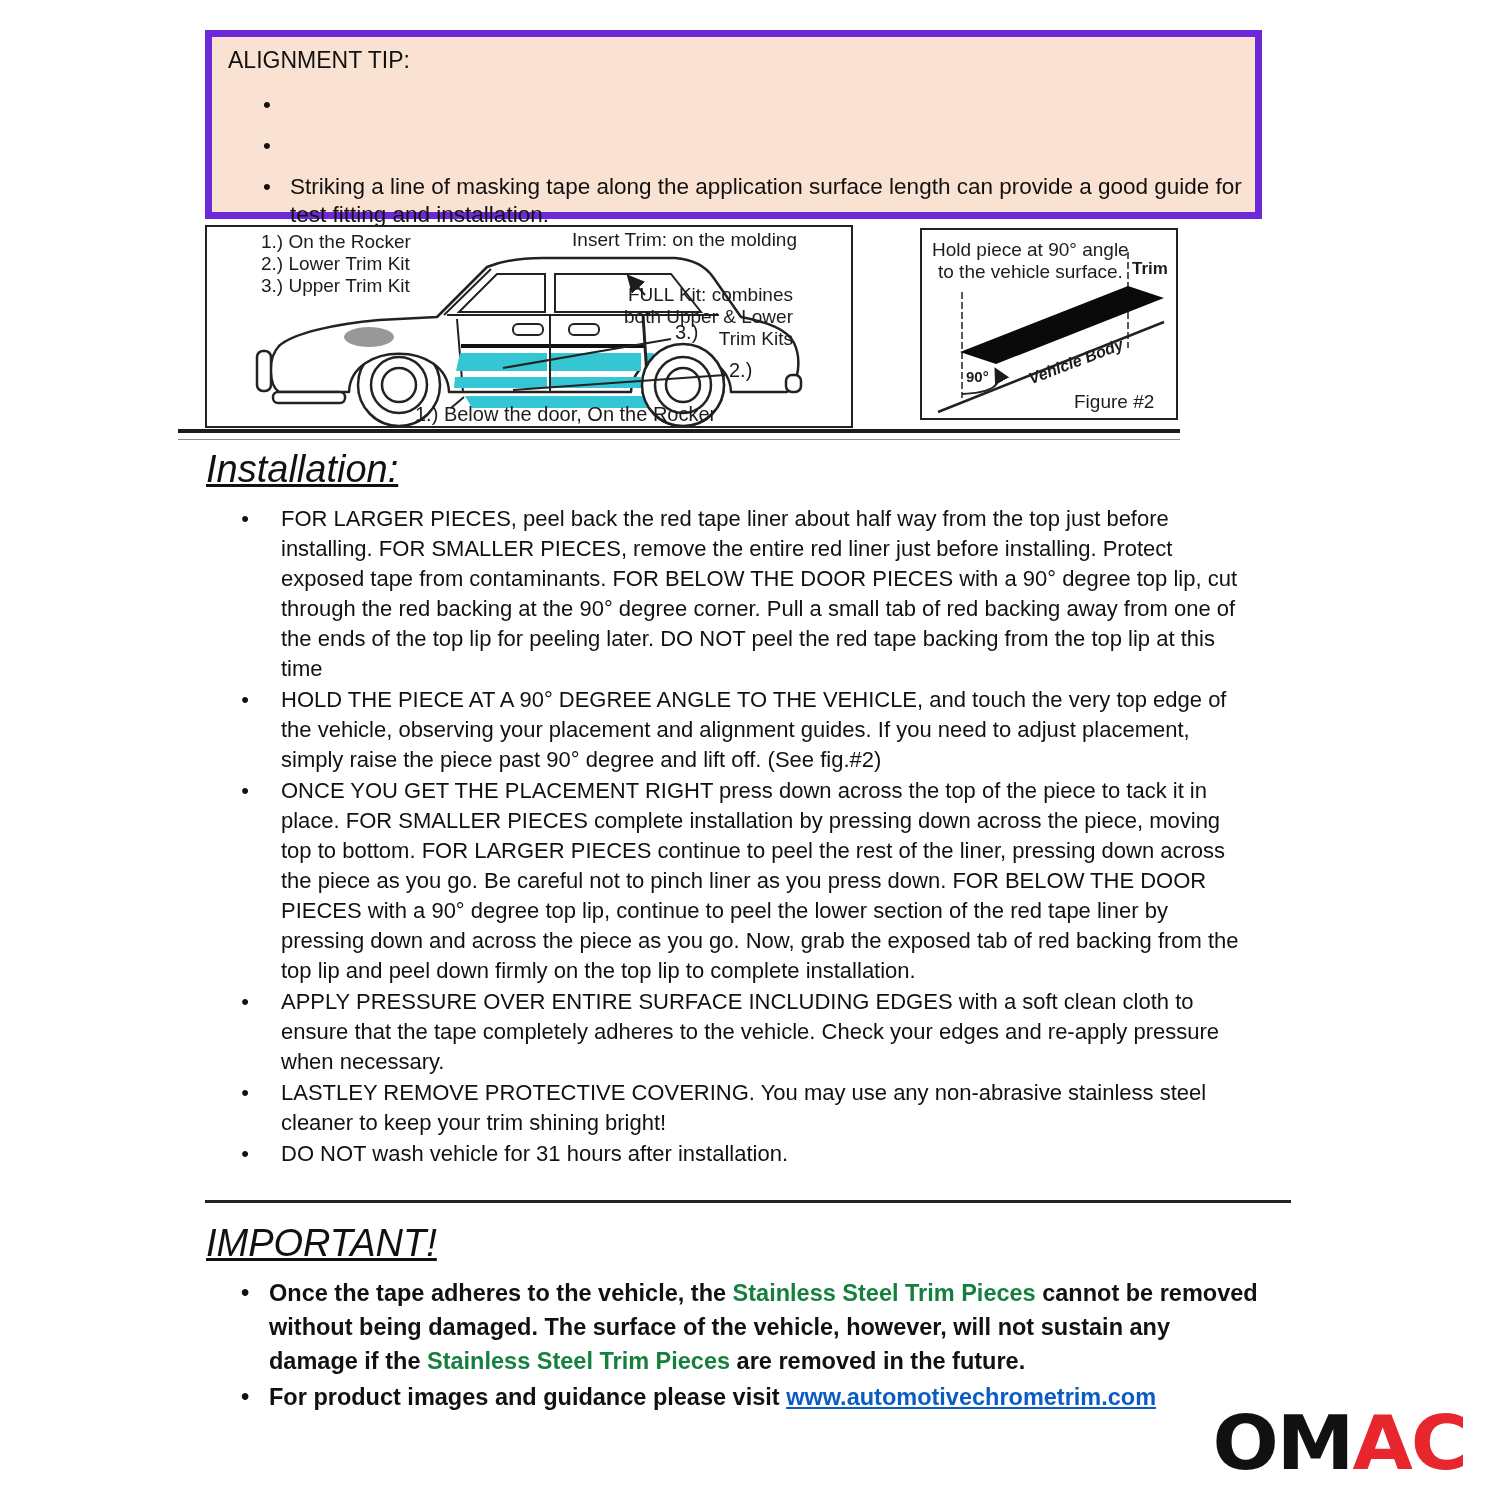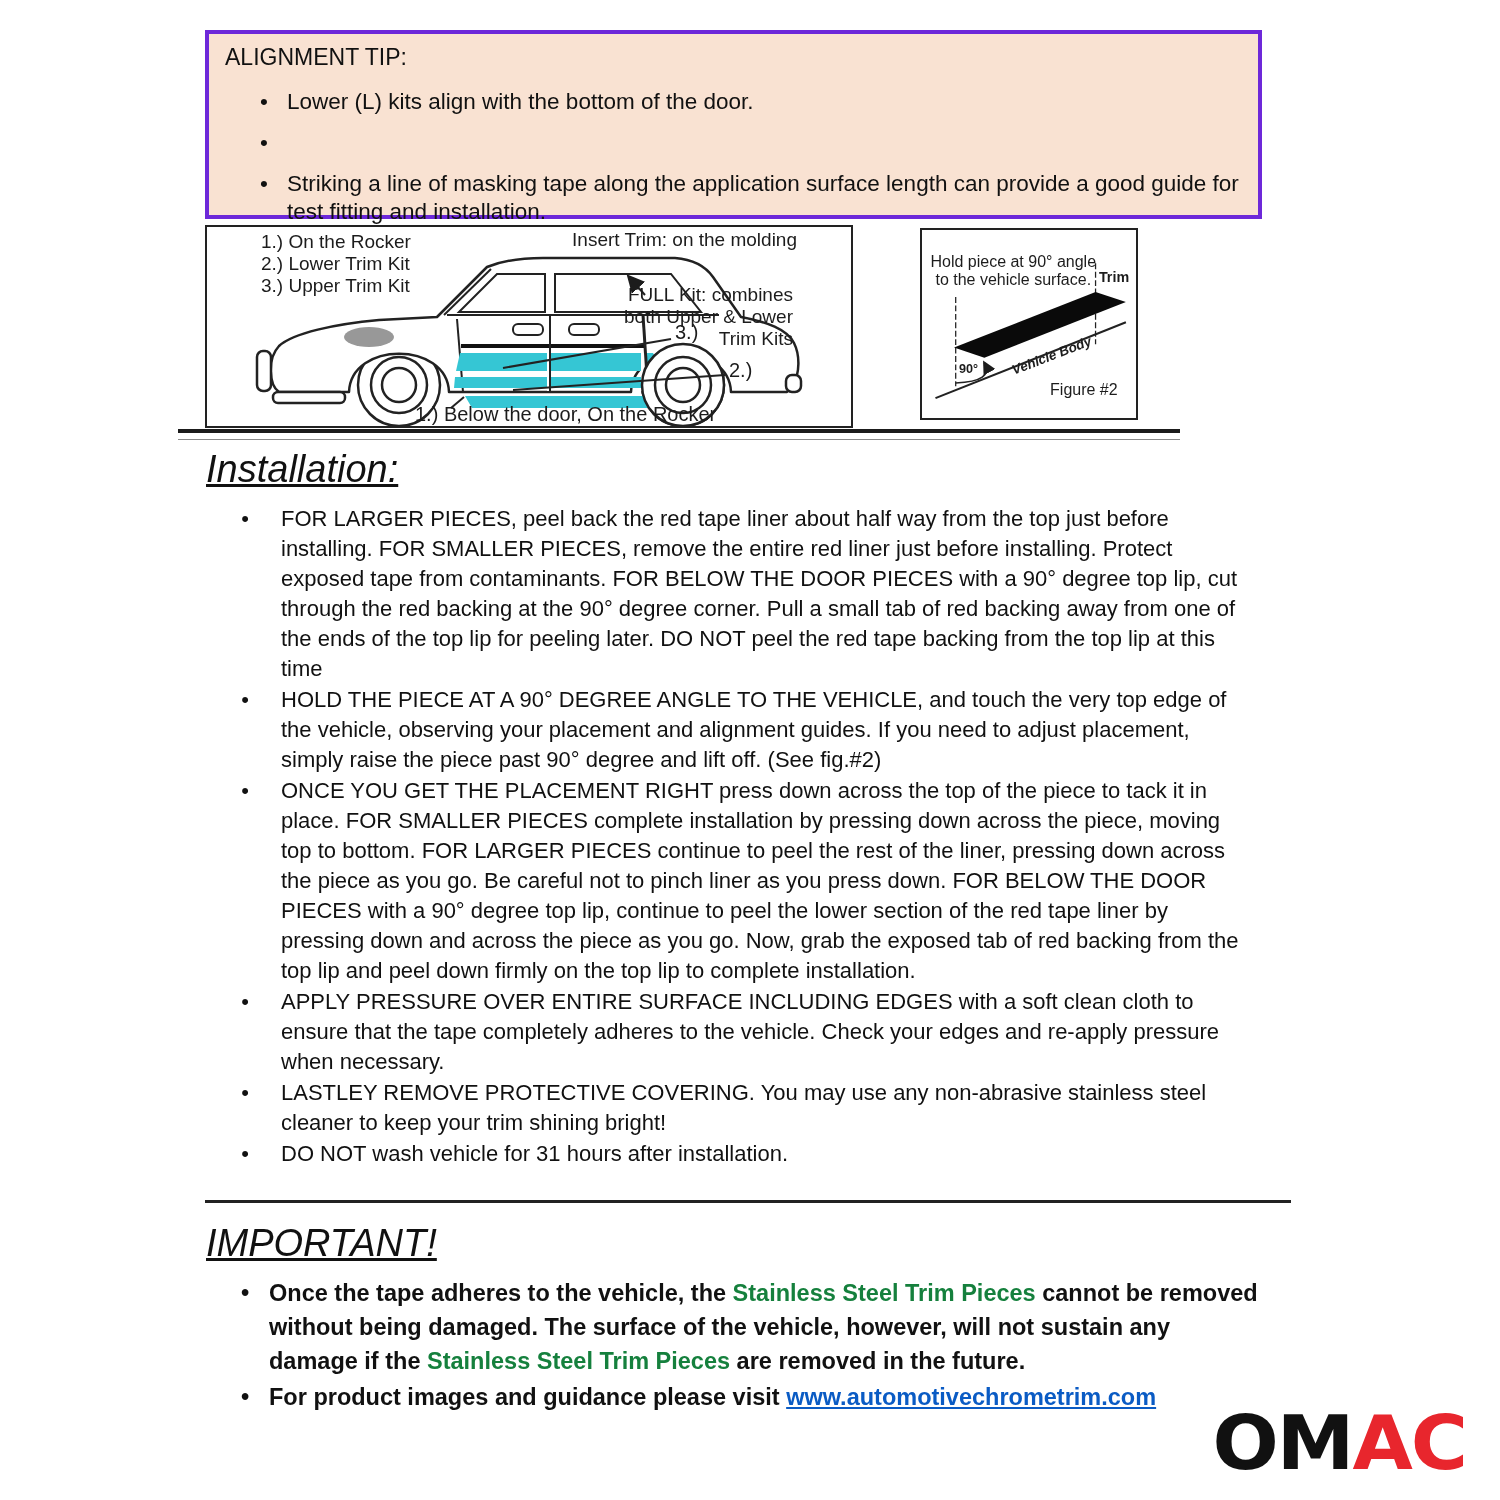--- a/index.html
+++ b/index.html
@@ -1,31 +1,31 @@
 <!DOCTYPE html>
 <html><head>
 <meta charset="utf-8">
 <style>
   html,body{margin:0;padding:0;background:#fff;}
   .page{position:relative;width:1500px;height:1500px;background:#ffffff;
         font-family:"Liberation Sans",sans-serif;color:#111;overflow:hidden;}
 
   
   .tip-box{position:absolute;left:205px;top:30px;width:1057px;height:189px;
-           background:#F9E2D2;border:4px solid #6d28d9;box-sizing:border-box;
+           background:#F9E2D2;border:7px solid #6d28d9;box-sizing:border-box;
            padding:9px 10px 0 16px;}
   .tip-title{font-size:23px;line-height:28px;}
   .tip-list{margin-top:17px;padding-left:32px;}
   .tip-item{display:flex;gap:16px;font-size:22.5px;line-height:28px;margin-bottom:13px;}
   .dot{width:14px;flex:0 0 14px;text-align:center;}
 
   
   .fig-car{position:absolute;left:205px;top:225px;width:648px;height:203px;
            border:2px solid #222;box-sizing:border-box;background:#fff;}
-  .fig-angle{position:absolute;left:920px;top:228px;width:218px;height:192px;
+  .fig-angle{position:absolute;left:920px;top:228px;width:258px;height:192px;
            border:2px solid #222;box-sizing:border-box;background:#fff;}
   .fig-car svg,.fig-angle svg{display:block;width:100%;height:100%;}
   svg text{font-family:"Liberation Sans",sans-serif;fill:#1c1c1c;}
 
   .rule-double{position:absolute;left:178px;top:429px;width:1002px;height:6px;
            border-top:4px solid #1b1b1b;border-bottom:1px solid #8a8a8a;}
   .rule-single{position:absolute;left:205px;top:1200px;width:1086px;height:0;
            border-top:3px solid #222;}
 
   .sec-heading{position:absolute;font-size:38px;font-style:italic;
@@ -50,21 +50,20 @@
 </head>
 <body>
 
 <div class="page">
 
   <section class="tip-box">
     <div class="tip-title">ALIGNMENT TIP:</div>
     <div class="tip-list">
       <div class="tip-item">
         <span class="dot">•</span>
-        <span class="t">Lower (L) kits align with the bottom of the door.</span>
       </div>
       <div class="tip-item">
         <span class="dot">•</span>
       </div>
       <div class="tip-item">
         <span class="dot">•</span>
         <span class="t">Striking a line of masking tape along the application surface length can provide a good guide for test fitting and installation.</span>
       </div>
     </div>
   </section>

